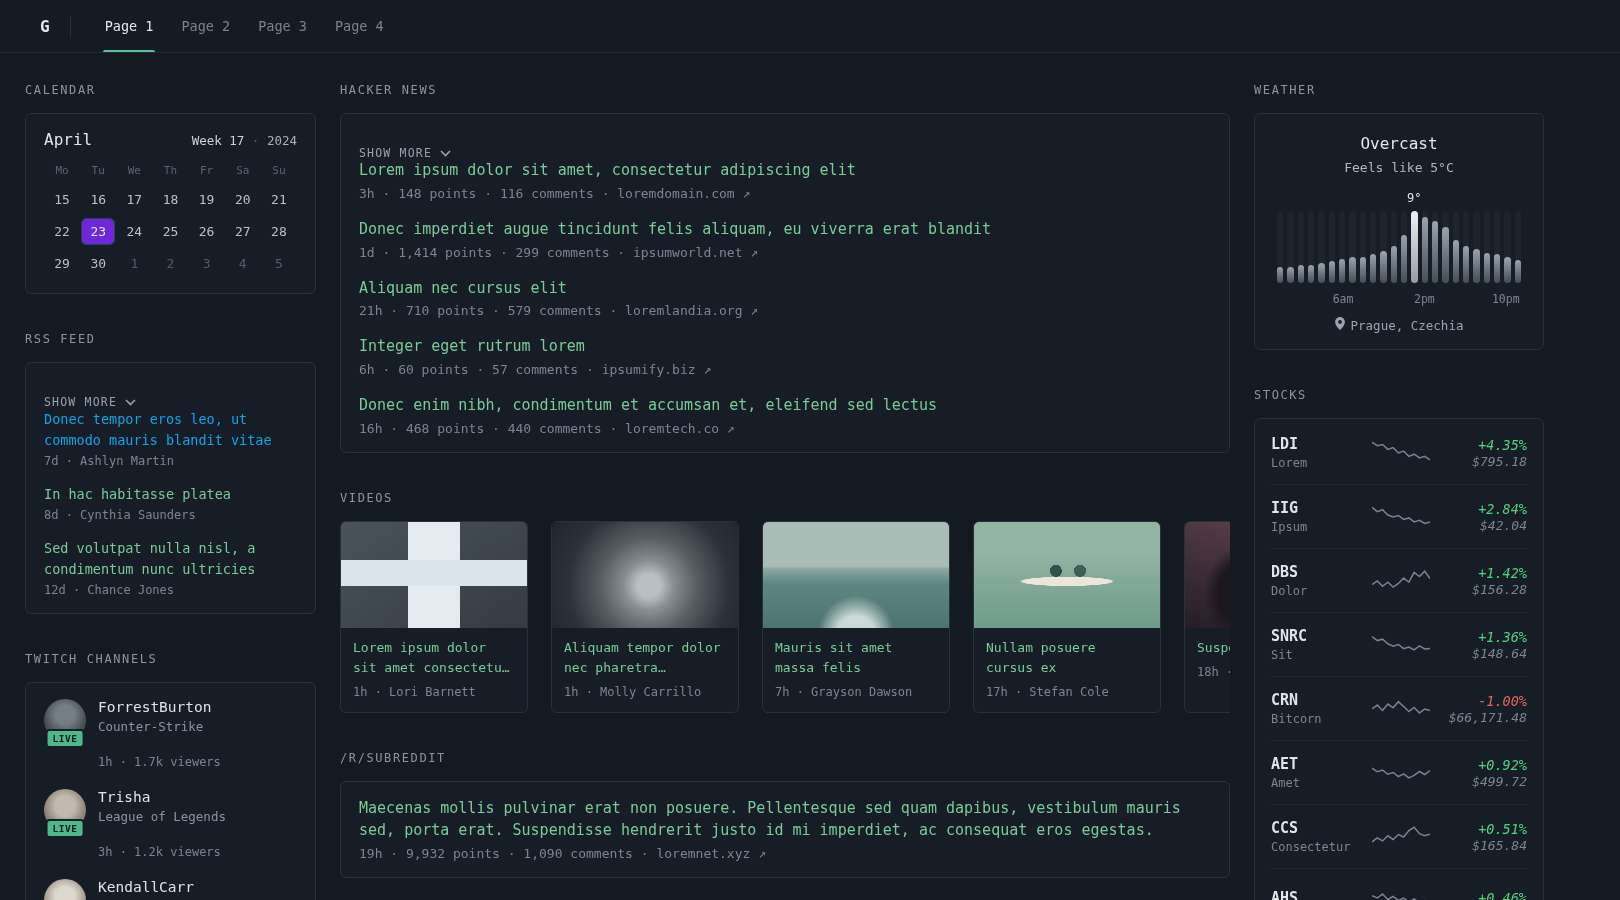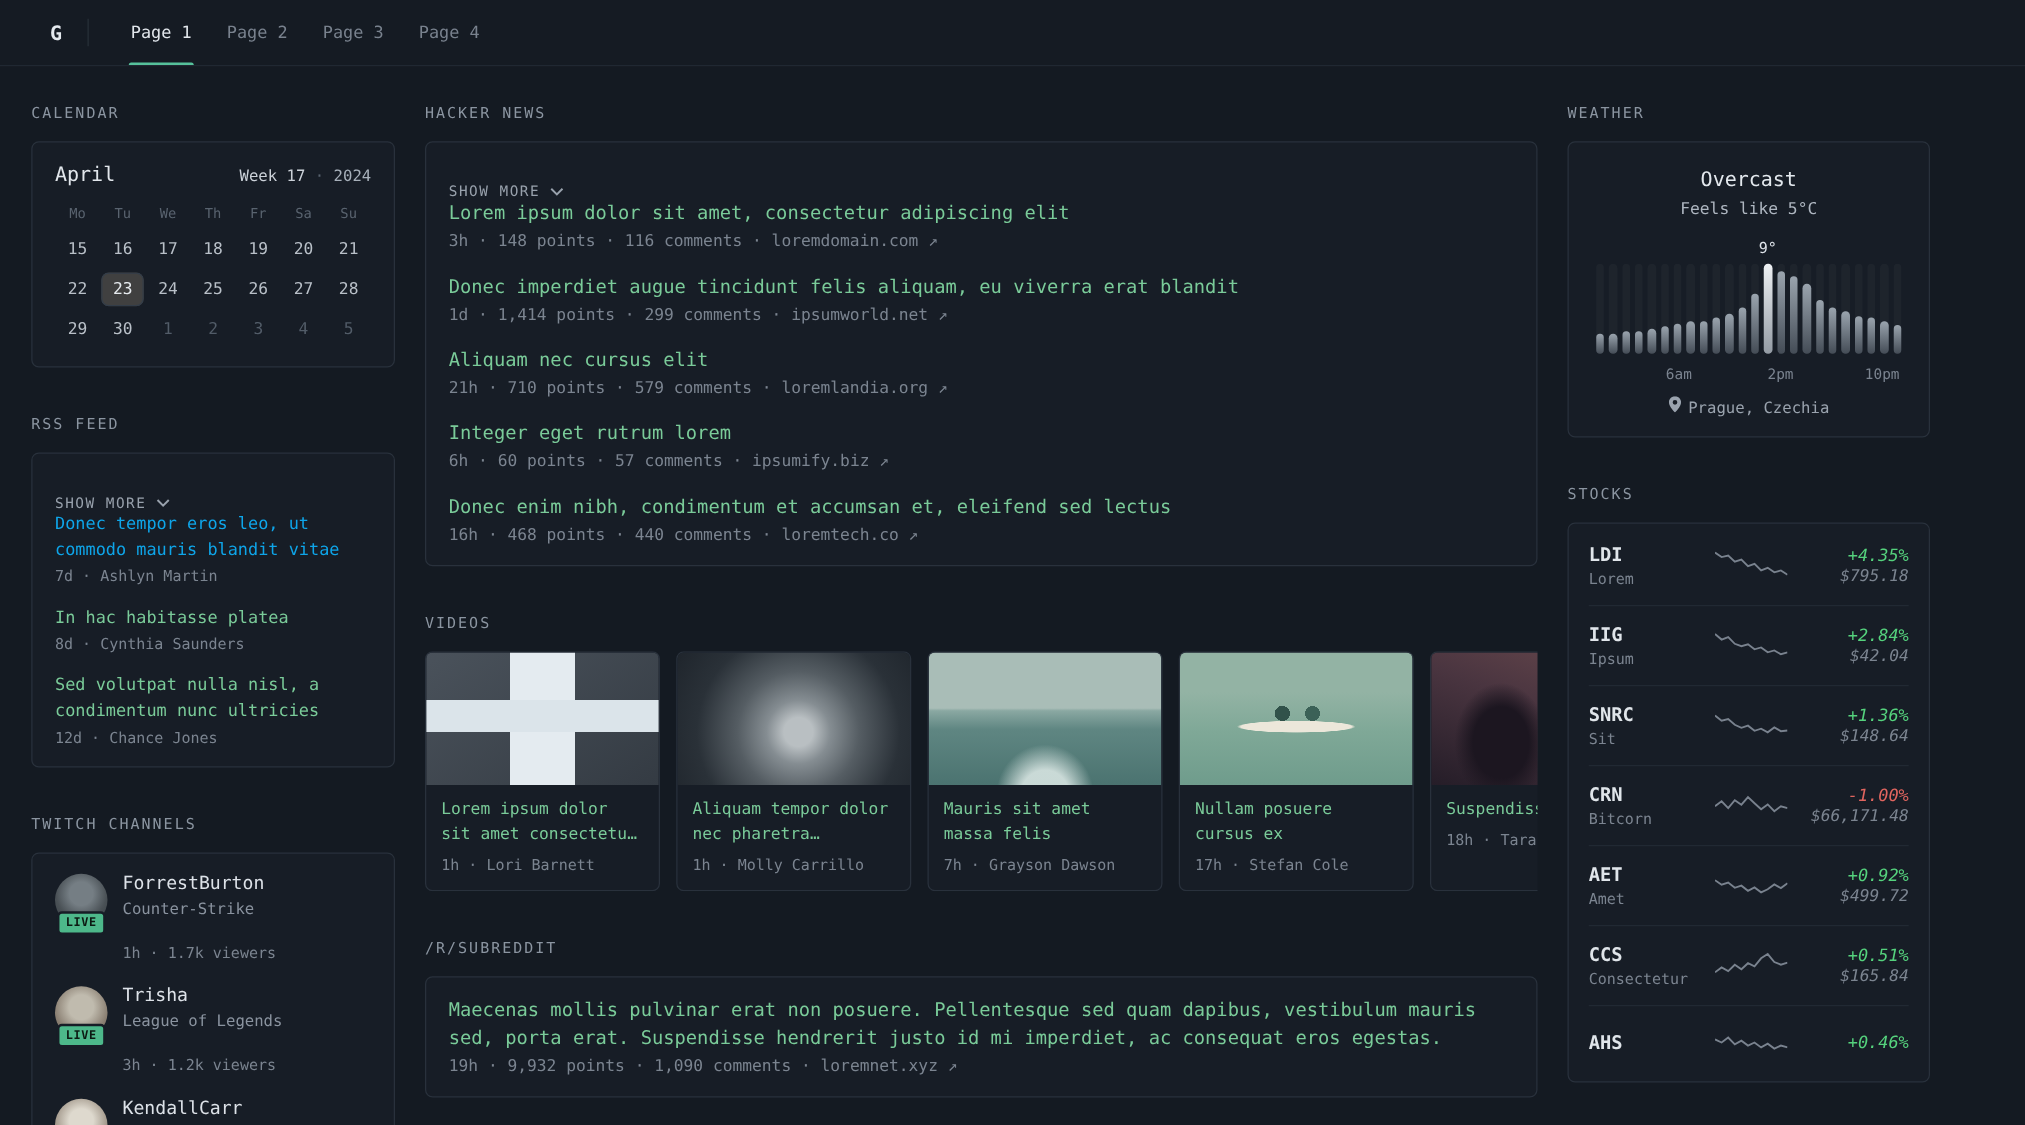--- a/index.html
+++ b/index.html
@@ -39,21 +39,21 @@
   .cal-head{display:flex;justify-content:space-between;align-items:baseline;margin-bottom:15px;}
   .cal-month{font-size:16px;color:#e1e6eb;}
   .cal-week{font-size:12.5px;color:#ccd2d9;}
   .cal-week .dot{color:var(--dim);}
   .cal-week .cal-year{color:#a7b0ba;}
   .cal-grid{display:grid;grid-template-columns:repeat(7,1fr);row-gap:5px;text-align:center;}
   .cal-weekdays{margin-bottom:9px;}
   .cal-wd{font-size:11px;color:var(--dim);}
   .cal-day{font-size:13px;color:#b9c0c8;height:27px;line-height:27px;border-radius:6px;
     justify-self:center;width:34px;}
-  .cal-day.selected{background:#404040;color:#e6eaee;box-shadow:inset 0 0 0 1px #333d49;}
+  .cal-day.selected{background:#6d28d9;color:#e6eaee;box-shadow:inset 0 0 0 1px #333d49;}
   .cal-day.dim{color:#525c68;}
   
   .feed-item + .feed-item{margin-top:16px;}
   .feed-title{display:block;font-size:13.5px;line-height:1.55;color:var(--link);cursor:pointer;}
   .feed-title.visited{color:#0ea5e9;}
   .feed-meta{margin-top:3px;font-size:12px;color:var(--muted);}
   
   .channel{display:flex;gap:12px;align-items:flex-start;cursor:pointer;}
   .channel + .channel{margin-top:20px;}
   .av-wrap{position:relative;flex:none;width:42px;height:42px;}
@@ -68,21 +68,21 @@
   .ch-name{font-size:14.5px;color:#dde2e8;}
   .ch-game{font-size:12.5px;color:#8a939f;margin-top:4px;}
   .ch-meta{font-size:12px;color:var(--muted);margin-top:21px;}
   .ch-game:empty,.ch-meta:empty{display:none;}
   
   .hn-item + .hn-item{margin-top:18px;}
   .hn-title{display:block;font-size:15px;line-height:1.45;color:var(--link);cursor:pointer;}
   .hn-meta{margin-top:4px;font-size:13px;color:var(--muted);}
   .hn-source{cursor:pointer;}
   
-  .video-row{display:flex;gap:13px;overflow:hidden;}
+  .video-row{display:flex;gap:23px;overflow:hidden;}
   .video-card{width:188px;flex:none;background:var(--card);border:1px solid var(--border);
     border-radius:6px;overflow:hidden;cursor:pointer;}
   .vthumb{height:106px;}
   .thumb-sky-cross{background:
     linear-gradient(to bottom, rgba(0,0,0,0) 0 36%, #dbe4ea 36% 60%, rgba(0,0,0,0) 60%),
     linear-gradient(to right, rgba(0,0,0,0) 0 36%, #e4ebf0 36% 64%, rgba(0,0,0,0) 64%),
     linear-gradient(145deg,#4a525b,#343b43);}
   .thumb-camera{background:radial-gradient(circle at 52% 60%,#b9bfc2 0 10%,#858d92 22%,#555d63 42%,#2a3138 70%,#1f252c 100%);}
   .thumb-sea{background:
     radial-gradient(ellipse 30% 55% at 50% 108%, rgba(223,235,232,.85) 0 35%, rgba(223,235,232,0) 70%),
@@ -472,20 +472,35 @@
                 <polyline points="0.0,5.6 9.1,10.3 18.2,8.2 27.3,13.9 36.4,16.0 45.5,14.4 54.5,18.6 63.6,17.0 72.7,21.2 81.8,19.6 90.9,22.8 100.0,21.2" fill="none" stroke="currentColor" stroke-width="1.5" vector-effect="non-scaling-stroke"></polyline>
               </svg>
             </div>
             <div class="s-right">
               <div class="s-change up">+2.84%</div>
               <div class="s-price">$42.04</div>
             </div>
           </div>
           <div class="stock">
             <div class="s-left">
+              <div class="s-sym">DBS</div>
+              <div class="s-name">Dolor</div>
+            </div>
+            <div class="s-spark">
+              <svg viewBox="0 0 100 32" preserveAspectRatio="none">
+                <polyline points="0.0,19.9 9.1,16.0 18.2,21.7 27.3,17.3 36.4,22.5 45.5,18.6 54.5,12.9 63.6,17.3 72.7,6.9 81.8,11.3 90.9,5.6 100.0,13.4" fill="none" stroke="currentColor" stroke-width="1.5" vector-effect="non-scaling-stroke"></polyline>
+              </svg>
+            </div>
+            <div class="s-right">
+              <div class="s-change up">+1.42%</div>
+              <div class="s-price">$156.28</div>
+            </div>
+          </div>
+          <div class="stock">
+            <div class="s-left">
               <div class="s-sym">SNRC</div>
               <div class="s-name">Sit</div>
             </div>
             <div class="s-spark">
               <svg viewBox="0 0 100 32" preserveAspectRatio="none">
                 <polyline points="0.0,6.9 9.1,11.3 18.2,9.8 27.3,14.7 36.4,17.3 45.5,15.5 54.5,19.9 63.6,18.1 72.7,21.2 81.8,17.0 90.9,20.2 100.0,19.6" fill="none" stroke="currentColor" stroke-width="1.5" vector-effect="non-scaling-stroke"></polyline>
               </svg>
             </div>
             <div class="s-right">
               <div class="s-change up">+1.36%</div>

